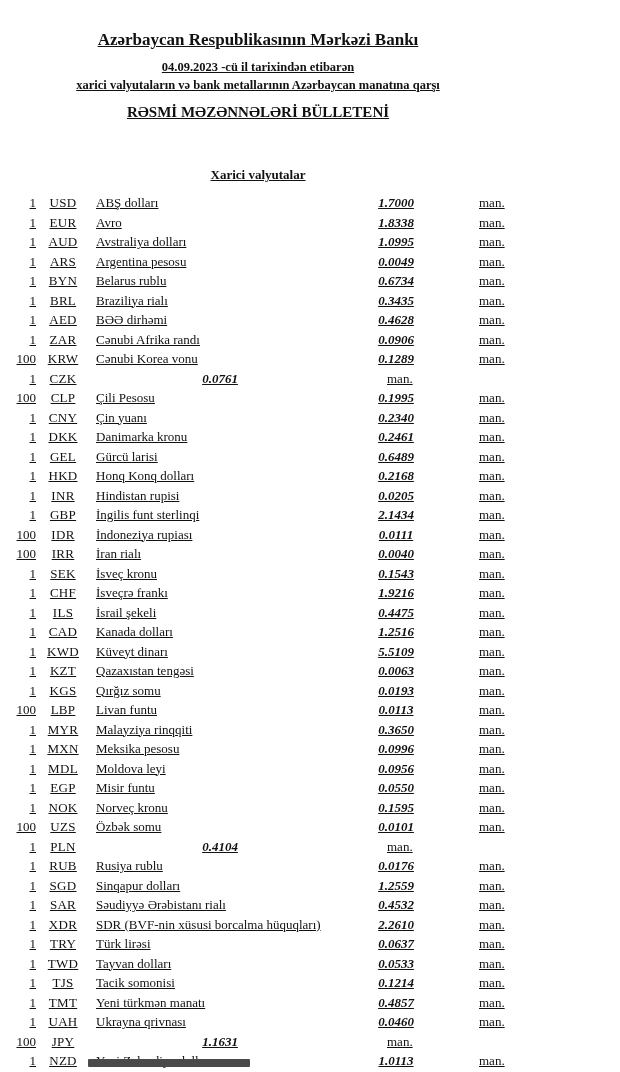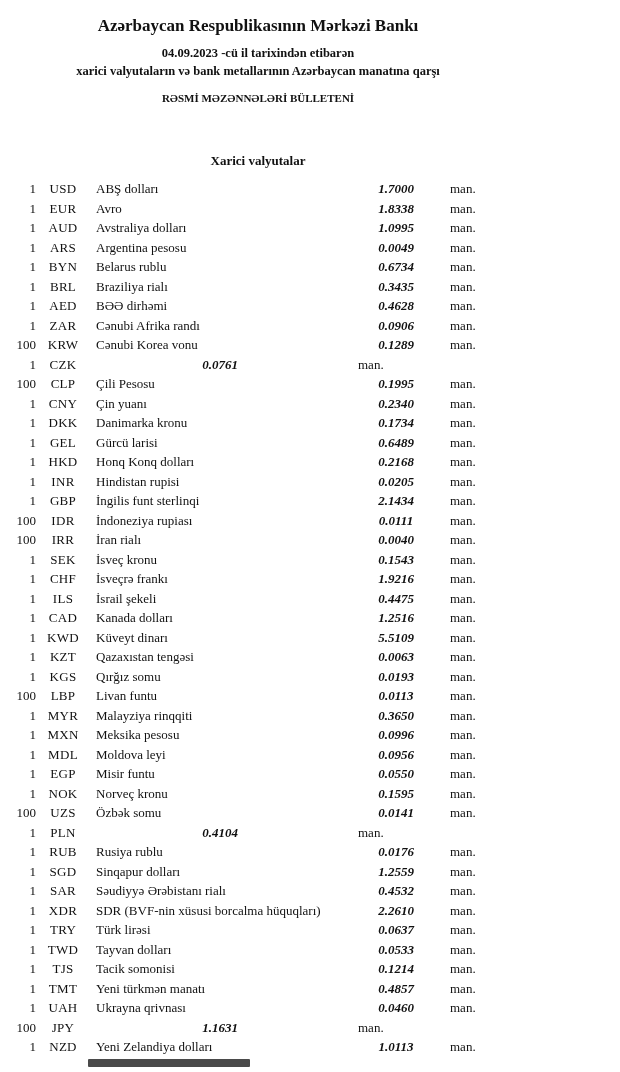--- a/index.html
+++ b/index.html
@@ -1,31 +1,31 @@
 <!DOCTYPE html>
 <html><head>
 <meta charset="utf-8">
 <style>
   * { margin: 0; padding: 0; box-sizing: border-box; }
   html, body { width: 620px; height: 1072px; background: #ffffff; overflow: hidden; }
   body { font-family: "Liberation Serif", "DejaVu Serif", serif; color: #111111; position: relative; }
-  .page { width: 516px; height: 1072px; padding-top: 14px; position: relative; }
+  .page { width: 516px; height: 1072px; padding-top: 28px; position: relative; text-decoration: underline; }
 
   .doc-title { text-align: center; font-weight: bold; font-size: 17px; line-height: 24px; margin-bottom: 6px; }
   .sub-line { text-align: center; font-weight: bold; font-size: 12.5px; line-height: 18px; }
-  .bulletin-line { text-align: center; font-weight: bold; font-size: 11px; line-height: 20px; margin-top: 8px; }
+  .bulletin-line { text-align: center; font-weight: bold; font-size: 15px; line-height: 20px; margin-top: 8px; }
   .section-title { text-align: center; font-weight: bold; font-size: 13px; line-height: 20px; margin-top: 43px; }
 
   .rates-table { margin-top: 8px; padding: 0 30px 0 6px; }
   .row { display: grid; grid-template-columns: 30px 54px 1fr 92px 44px; align-items: baseline; line-height: 19.5px; font-size: 13px; }
   .qty  { text-align: right; }
   .code { text-align: center; letter-spacing: 0.3px; }
   .name { padding-left: 6px; }
   .rate { text-align: center; font-weight: bold; font-style: italic; }
-  .unit { padding-left: 8px; }
+  .unit { padding-left: 8px; margin-left: 29px; }
 
   .hscrollbar-thumb { position: absolute; left: 88px; bottom: 5px; width: 162px; height: 8px; background: #4a4a4a; border-radius: 1px; }
 </style>
 </head>
 <body>
 
 <div class="page">
   <div class="doc-title">Azərbaycan Respublikasının Mərkəzi Bankı</div>
   <div class="sub-line">04.09.2023 -cü il tarixindən etibarən</div>
   <div class="sub-line">xarici valyutaların və bank metallarının Azərbaycan manatına qarşı</div>
@@ -114,21 +114,21 @@
         <span class="qty">1</span>
         <span class="code">CNY</span>
         <span class="name">Çin yuanı</span>
         <span class="rate">0.2340</span>
         <span class="unit">man.</span>
       </div>
       <div class="row">
         <span class="qty">1</span>
         <span class="code">DKK</span>
         <span class="name">Danimarka kronu</span>
-        <span class="rate">0.1734</span>
+        <span class="rate">0.2461</span>
         <span class="unit">man.</span>
       </div>
       <div class="row">
         <span class="qty">1</span>
         <span class="code">GEL</span>
         <span class="name">Gürcü larisi</span>
         <span class="rate">0.6489</span>
         <span class="unit">man.</span>
       </div>
       <div class="row">
@@ -254,21 +254,21 @@
         <span class="qty">1</span>
         <span class="code">NOK</span>
         <span class="name">Norveç kronu</span>
         <span class="rate">0.1595</span>
         <span class="unit">man.</span>
       </div>
       <div class="row">
         <span class="qty">100</span>
         <span class="code">UZS</span>
         <span class="name">Özbək somu</span>
-        <span class="rate">0.0141</span>
+        <span class="rate">0.0101</span>
         <span class="unit">man.</span>
       </div>
       <div class="row">
         <span class="qty">1</span>
         <span class="code">PLN</span>
         <span class="rate">0.4104</span>
         <span class="unit">man.</span>
       </div>
       <div class="row">
         <span class="qty">1</span>

